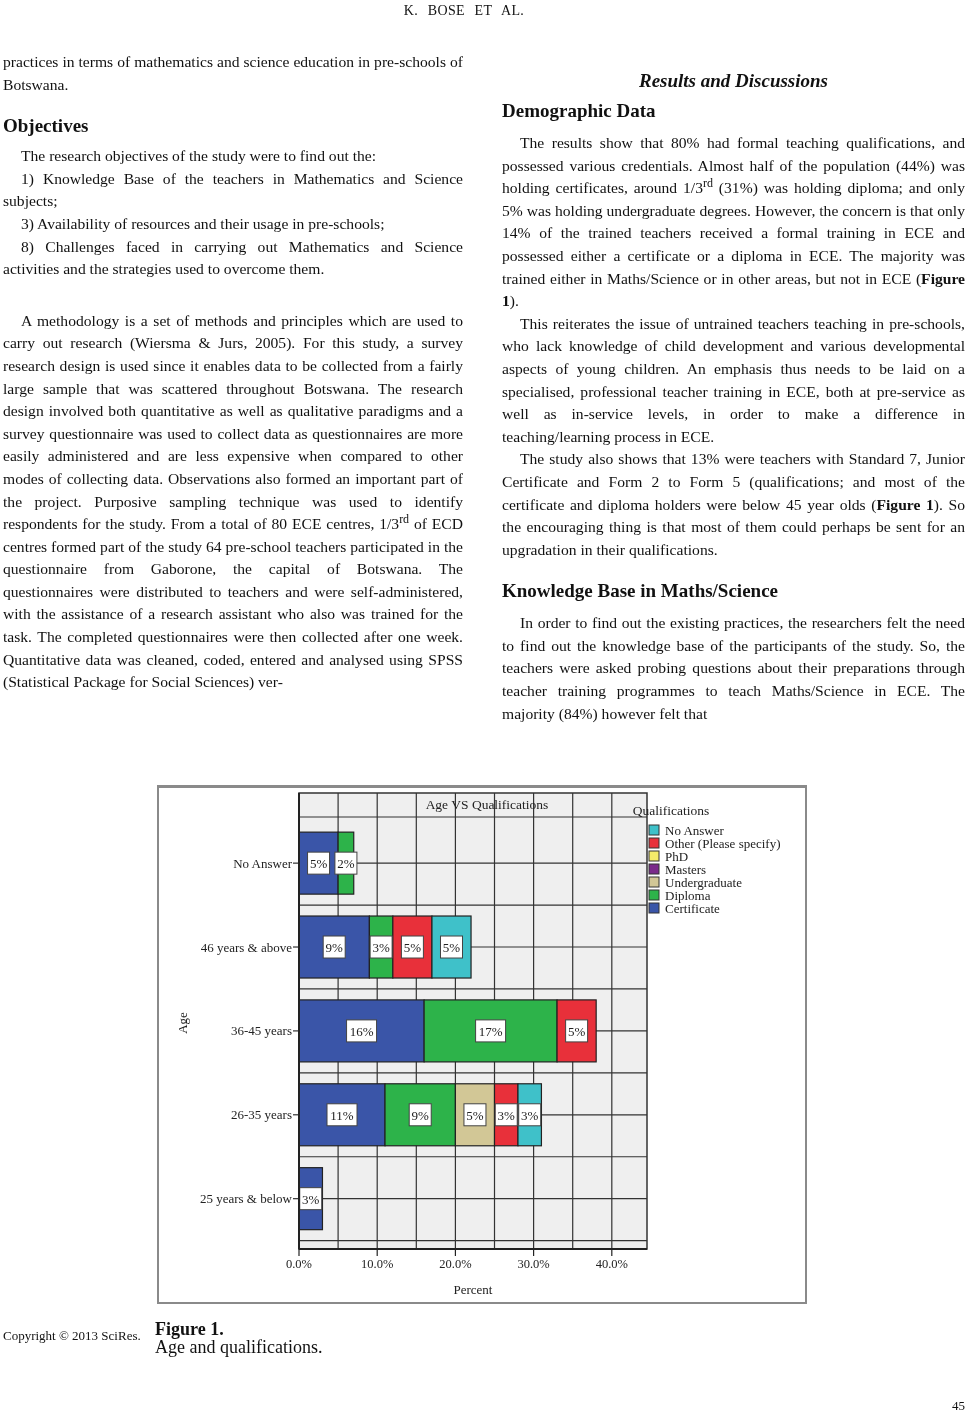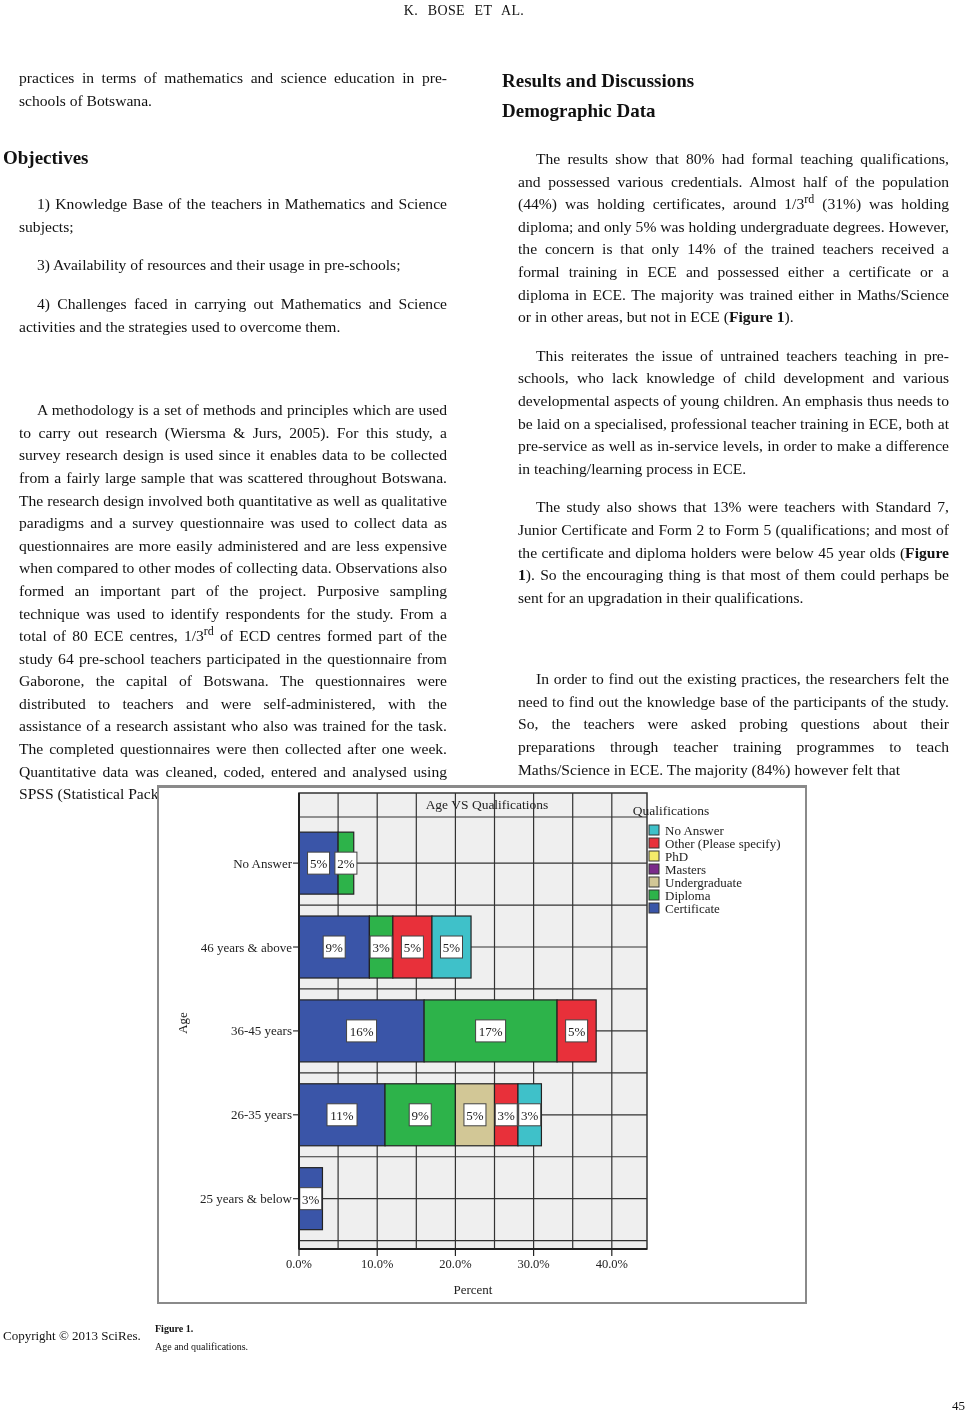--- a/index.html
+++ b/index.html
@@ -3,65 +3,67 @@
 <meta charset="utf-8">
 <style>
   html, body { margin:0; padding:0; background:#ffffff; }
   body { width:968px; height:1414px; position:relative; overflow:hidden;
          font-family:"Liberation Serif", "DejaVu Serif", serif; color:#111; }
   .running-head { position:absolute; top:3px; left:0; width:928px; text-align:center;
                   font-size:14px; letter-spacing:0.3px; word-spacing:6px; }
   .col { position:absolute; top:51px; font-size:15.6px; line-height:22.6px; text-align:justify; }
   .col.left { left:3px; width:460px; }
   .col.right { left:502px; width:463px; }
-  .col p { margin:16px; }
+  .col p { margin:0; }
   .col p.indent { text-indent:18px; }
   .col p.noindent { text-indent:0; }
-  h2.section { font-size:19px; font-weight:bold; text-align:left; margin:0; line-height:24px; }
+  h2.section { font-size:19px; font-weight:bold; text-align:center; margin:0; line-height:24px;font-style:italic; }
   h3.sub { font-size:19px; font-weight:bold; margin:0; line-height:24px; text-align:left; }
   .gap-m { height:18px; }
   sup { font-size:12px; line-height:0; vertical-align:6px; }
   b { font-weight:bold; }
 
   .figure-box { position:absolute; left:157px; top:785px; width:650px; height:519px;
                 border:2px solid #8a8a8a; border-top-width:3px; box-sizing:border-box; background:#fff; }
   #chart-svg { position:absolute; left:0; top:0; }
-  .fig-caption { position:absolute; left:155px; top:1320px; font-size:10px; line-height:18px; }
+  .fig-caption { position:absolute; left:155px; top:1320px; font-size:18px; line-height:18px; }
   .fig-caption .fig-label { font-weight:bold; }
   .footer-left { position:absolute; left:3px; top:1328px; font-size:13px; }
   .footer-right { position:absolute; right:3px; top:1398px; font-size:13px;text-align:center; }
 </style>
 </head>
 <body>
 
 <div class="running-head">K. BOSE    ET    AL.</div>
 
 <div class="col left">
   <p class="noindent">practices in terms of mathematics and science education in pre-schools of Botswana.</p>
   <div class="gap-m"></div>
   <h3 class="sub">Objectives</h3>
   <div style="height:7px"></div>
+  <p class="indent">The research objectives of the study were to find out the:</p>
   <p class="indent">1) Knowledge Base of the teachers in Mathematics and Science subjects;</p>
   <p class="indent">3) Availability of resources and their usage in pre-schools;</p>
-  <p class="indent">4) Challenges faced in carrying out Mathematics and Science activities and the strategies used to overcome them.</p>
+  <p class="indent">8) Challenges faced in carrying out Mathematics and Science activities and the strategies used to overcome them.</p>
   <div class="gap-m"></div>
   <div style="height:11px"></div>
   <p class="indent"><span>A methodology is a set of methods and principles which are used to carry out research (Wiersma &amp; Jurs, 2005). For this study, a survey research design is used since it enables data to be collected from a fairly large sample that was scattered throughout Botswana. The research design involved both quantitative as well as qualitative paradigms and a survey questionnaire was used to collect data as questionnaires are more easily administered and are less expensive when compared to other modes of collecting data. Observations also formed an important part of the project. Purposive sampling technique was used to identify respondents for the study. From a total of 80 ECE centres, 1/3</span><sup>rd</sup><span> of ECD centres formed part of the study 64 pre-school teachers participated in the questionnaire from Gaborone, the capital of Botswana. The questionnaires were distributed to teachers and were self-administered, with the assistance of a research assistant who also was trained for the task. The completed questionnaires were then collected after one week. Quantitative data was cleaned, coded, entered and analysed using SPSS (Statistical Package for Social Sciences) ver-</span></p>
 </div>
 
 <div class="col right">
   <div class="gap-m"></div>
   <h2 class="section">Results and Discussions</h2>
   <div style="height:6px"></div>
   <h3 class="sub">Demographic Data</h3>
   <div style="height:9px"></div>
   <p class="indent"><span>The results show that 80% had formal teaching qualifications, and possessed various credentials. Almost half of the population (44%) was holding certificates, around 1/3</span><sup>rd</sup><span> (31%) was holding diploma; and only 5% was holding undergraduate degrees. However, the concern is that only 14% of the trained teachers received a formal training in ECE and possessed either a certificate or a diploma in ECE. The majority was trained either in Maths/Science or in other areas, but not in ECE (</span><b>Figure 1</b><span>).</span></p>
   <p class="indent">This reiterates the issue of untrained teachers teaching in pre-schools, who lack knowledge of child development and various developmental aspects of young children. An emphasis thus needs to be laid on a specialised, professional teacher training in ECE, both at pre-service as well as in-service levels, in order to make a difference in teaching/learning process in ECE.</p>
   <p class="indent"><span>The study also shows that 13% were teachers with Standard 7, Junior Certificate and Form 2 to Form 5 (qualifications; and most of the certificate and diploma holders were below 45 year olds (</span><b>Figure 1</b><span>). So the encouraging thing is that most of them could perhaps be sent for an upgradation in their qualifications.</span></p>
   <div class="gap-m"></div>
+  <h3 class="sub">Knowledge Base in Maths/Science</h3>
   <div style="height:9px"></div>
   <p class="indent">In order to find out the existing practices, the researchers felt the need to find out the knowledge base of the participants of the study. So, the teachers were asked probing questions about their preparations through teacher training programmes to teach Maths/Science in ECE. The majority (84%) however felt that</p>
 </div>
 
 <div class="figure-box">
   <svg id="chart-svg" width="650" height="519" xmlns="http://www.w3.org/2000/svg">
     <g id="plot-bg">
         <rect x="140" y="5" width="348" height="456" fill="#efefef" stroke="#333" stroke-width="1.5"></rect>
       </g>
     <g id="grid">

